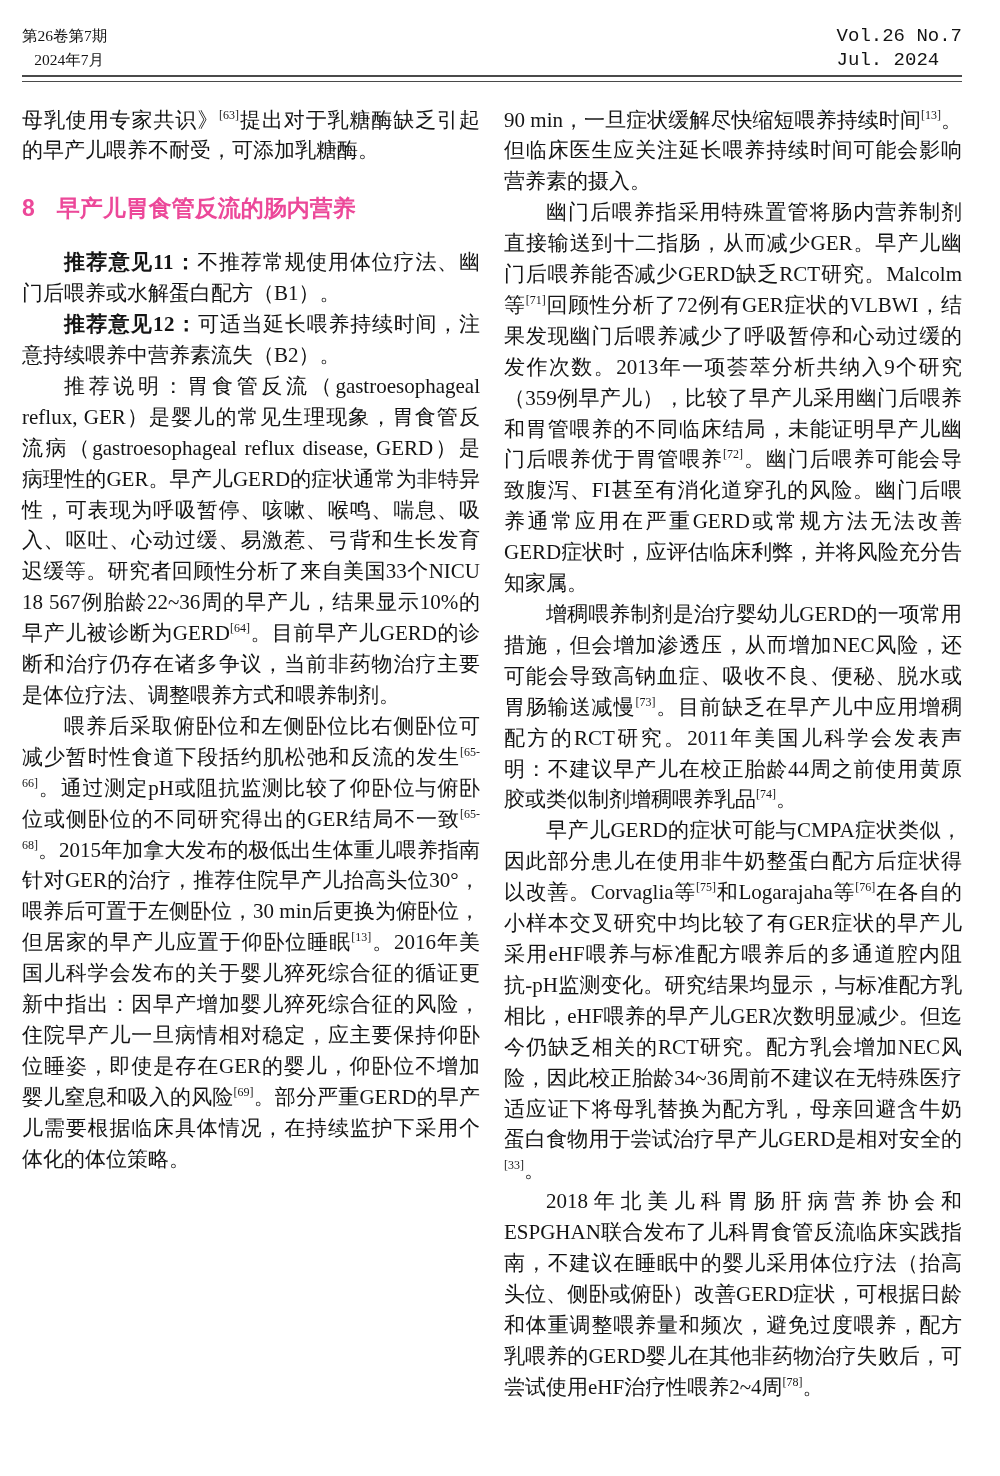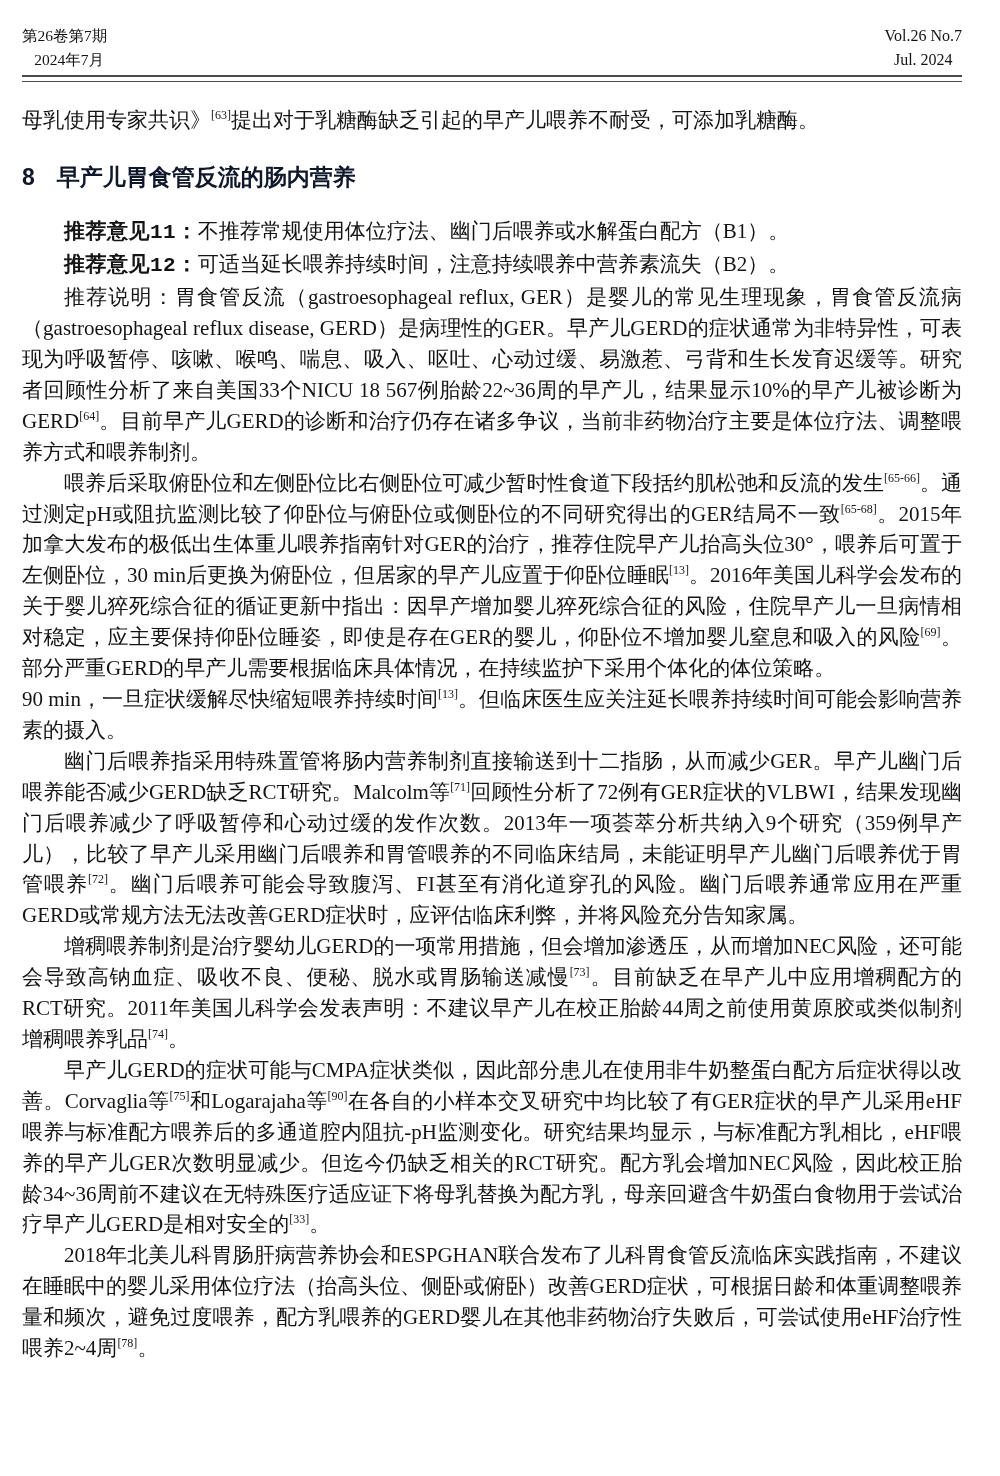--- a/index.html
+++ b/index.html
@@ -19,45 +19,45 @@
   .header {
     display: flex;
     justify-content: space-between;
     align-items: stretch;
   }
   .h-left { font-size: 15.5px; line-height: 24px; }
   .h-left .line2 { padding-left: 9px; text-align: center; }
   .h-center { text-align: center; }
   .journal-cn { font-size: 21px; font-weight: bold; letter-spacing: 3px; line-height: 26px; margin-top: 2px; }
   .journal-en { font-size: 14.5px; line-height: 20px; margin-top: 2px; }
-  .h-right { text-align: center; font-size: 16px; line-height: 24px; }
+  .h-right { text-align: left; font-size: 19px; line-height: 24px; font-family: Liberation Mono, monospace; }
   .double-rule {
     margin-top: 3px;
     height: 3.5px;
     border-top: 2.5px solid #4a4a4a;
     border-bottom: 1.5px solid #4a4a4a;
   }
   
   .columns {
     display: flex;
+    gap: 24px;
     margin-top: 23px;
-    flex-direction: column;
   }
   .col { flex: 1 1 0; min-width: 0; }
   .para {
     margin: 0;
     font-size: 21px;
     line-height: 30.9px;
     text-align: justify;
     text-justify: inter-ideograph;
     word-break: break-word;
   }
   .para.indent { text-indent: 2em; }
   .para b.lead {
-    font-family: Liberation Mono, monospace;
+    font-family: Liberation Serif, serif;
     font-weight: bold;
     letter-spacing: 0.5px;
   }
   sup.ref {
     font-size: 12px;
     line-height: 0;
     vertical-align: super;
     letter-spacing: 0;
   }
   h2.section-heading {
@@ -84,28 +84,28 @@
       <div class="line1">Vol.26 No.7</div>
       <div class="line2">Jul. 2024</div>
     </div>
   </div>
 
   <div class="double-rule"></div>
 
   <div class="columns">
     <div class="col">
         <p class="para">母乳使用专家共识》<sup class="ref">[63]</sup>提出对于乳糖酶缺乏引起的早产儿喂养不耐受，可添加乳糖酶。</p>
-        <h2 class="section-heading" style="color: #0f172a;"><span class="sec-num">8</span><span>早产儿胃食管反流的肠内营养</span></h2>
+        <h2 class="section-heading" style="color: #ec4899;"><span class="sec-num">8</span><span>早产儿胃食管反流的肠内营养</span></h2>
         <p class="para indent"><b class="lead">推荐意见11：</b>不推荐常规使用体位疗法、幽门后喂养或水解蛋白配方（B1）。</p>
         <p class="para indent"><b class="lead">推荐意见12：</b>可适当延长喂养持续时间，注意持续喂养中营养素流失（B2）。</p>
         <p class="para indent">推荐说明：胃食管反流（gastroesophageal reflux, GER）是婴儿的常见生理现象，胃食管反流病（gastroesophageal reflux disease, GERD）是病理性的GER。早产儿GERD的症状通常为非特异性，可表现为呼吸暂停、咳嗽、喉鸣、喘息、吸入、呕吐、心动过缓、易激惹、弓背和生长发育迟缓等。研究者回顾性分析了来自美国33个NICU 18 567例胎龄22~36周的早产儿，结果显示10%的早产儿被诊断为GERD<sup class="ref">[64]</sup>。目前早产儿GERD的诊断和治疗仍存在诸多争议，当前非药物治疗主要是体位疗法、调整喂养方式和喂养制剂。</p>
         <p class="para indent">喂养后采取俯卧位和左侧卧位比右侧卧位可减少暂时性食道下段括约肌松弛和反流的发生<sup class="ref">[65-66]</sup>。通过测定pH或阻抗监测比较了仰卧位与俯卧位或侧卧位的不同研究得出的GER结局不一致<sup class="ref">[65-68]</sup>。2015年加拿大发布的极低出生体重儿喂养指南针对GER的治疗，推荐住院早产儿抬高头位30°，喂养后可置于左侧卧位，30 min后更换为俯卧位，但居家的早产儿应置于仰卧位睡眠<sup class="ref">[13]</sup>。2016年美国儿科学会发布的关于婴儿猝死综合征的循证更新中指出：因早产增加婴儿猝死综合征的风险，住院早产儿一旦病情相对稳定，应主要保持仰卧位睡姿，即使是存在GER的婴儿，仰卧位不增加婴儿窒息和吸入的风险<sup class="ref">[69]</sup>。部分严重GERD的早产儿需要根据临床具体情况，在持续监护下采用个体化的体位策略。</p>
       </div>
     <div class="col">
         <p class="para">90 min，一旦症状缓解尽快缩短喂养持续时间<sup class="ref">[13]</sup>。但临床医生应关注延长喂养持续时间可能会影响营养素的摄入。</p>
         <p class="para indent">幽门后喂养指采用特殊置管将肠内营养制剂直接输送到十二指肠，从而减少GER。早产儿幽门后喂养能否减少GERD缺乏RCT研究。Malcolm等<sup class="ref">[71]</sup>回顾性分析了72例有GER症状的VLBWI，结果发现幽门后喂养减少了呼吸暂停和心动过缓的发作次数。2013年一项荟萃分析共纳入9个研究（359例早产儿），比较了早产儿采用幽门后喂养和胃管喂养的不同临床结局，未能证明早产儿幽门后喂养优于胃管喂养<sup class="ref">[72]</sup>。幽门后喂养可能会导致腹泻、FI甚至有消化道穿孔的风险。幽门后喂养通常应用在严重GERD或常规方法无法改善GERD症状时，应评估临床利弊，并将风险充分告知家属。</p>
         <p class="para indent">增稠喂养制剂是治疗婴幼儿GERD的一项常用措施，但会增加渗透压，从而增加NEC风险，还可能会导致高钠血症、吸收不良、便秘、脱水或胃肠输送减慢<sup class="ref">[73]</sup>。目前缺乏在早产儿中应用增稠配方的RCT研究。2011年美国儿科学会发表声明：不建议早产儿在校正胎龄44周之前使用黄原胶或类似制剂增稠喂养乳品<sup class="ref">[74]</sup>。</p>
-        <p class="para indent">早产儿GERD的症状可能与CMPA症状类似，因此部分患儿在使用非牛奶整蛋白配方后症状得以改善。Corvaglia等<sup class="ref">[75]</sup>和Logarajaha等<sup class="ref">[90]</sup>在各自的小样本交叉研究中均比较了有GER症状的早产儿采用eHF喂养与标准配方喂养后的多通道腔内阻抗-pH监测变化。研究结果均显示，与标准配方乳相比，eHF喂养的早产儿GER次数明显减少。但迄今仍缺乏相关的RCT研究。配方乳会增加NEC风险，因此校正胎龄34~36周前不建议在无特殊医疗适应证下将母乳替换为配方乳，母亲回避含牛奶蛋白食物用于尝试治疗早产儿GERD是相对安全的<sup class="ref">[33]</sup>。</p>
+        <p class="para indent">早产儿GERD的症状可能与CMPA症状类似，因此部分患儿在使用非牛奶整蛋白配方后症状得以改善。Corvaglia等<sup class="ref">[75]</sup>和Logarajaha等<sup class="ref">[76]</sup>在各自的小样本交叉研究中均比较了有GER症状的早产儿采用eHF喂养与标准配方喂养后的多通道腔内阻抗-pH监测变化。研究结果均显示，与标准配方乳相比，eHF喂养的早产儿GER次数明显减少。但迄今仍缺乏相关的RCT研究。配方乳会增加NEC风险，因此校正胎龄34~36周前不建议在无特殊医疗适应证下将母乳替换为配方乳，母亲回避含牛奶蛋白食物用于尝试治疗早产儿GERD是相对安全的<sup class="ref">[33]</sup>。</p>
         <p class="para indent">2018年北美儿科胃肠肝病营养协会和ESPGHAN联合发布了儿科胃食管反流临床实践指南，不建议在睡眠中的婴儿采用体位疗法（抬高头位、侧卧或俯卧）改善GERD症状，可根据日龄和体重调整喂养量和频次，避免过度喂养，配方乳喂养的GERD婴儿在其他非药物治疗失败后，可尝试使用eHF治疗性喂养2~4周<sup class="ref">[78]</sup>。</p>
       </div>
   </div>
 
 </div>
 
 </body></html>

